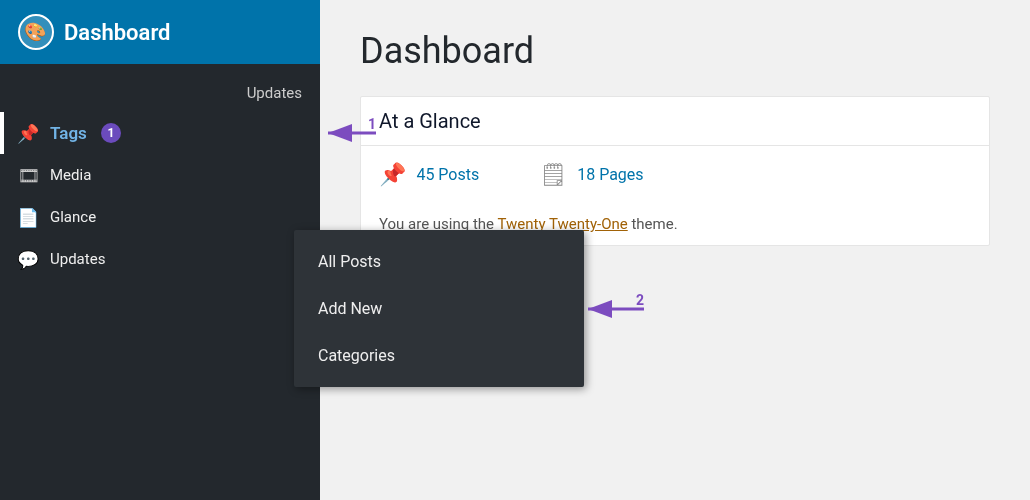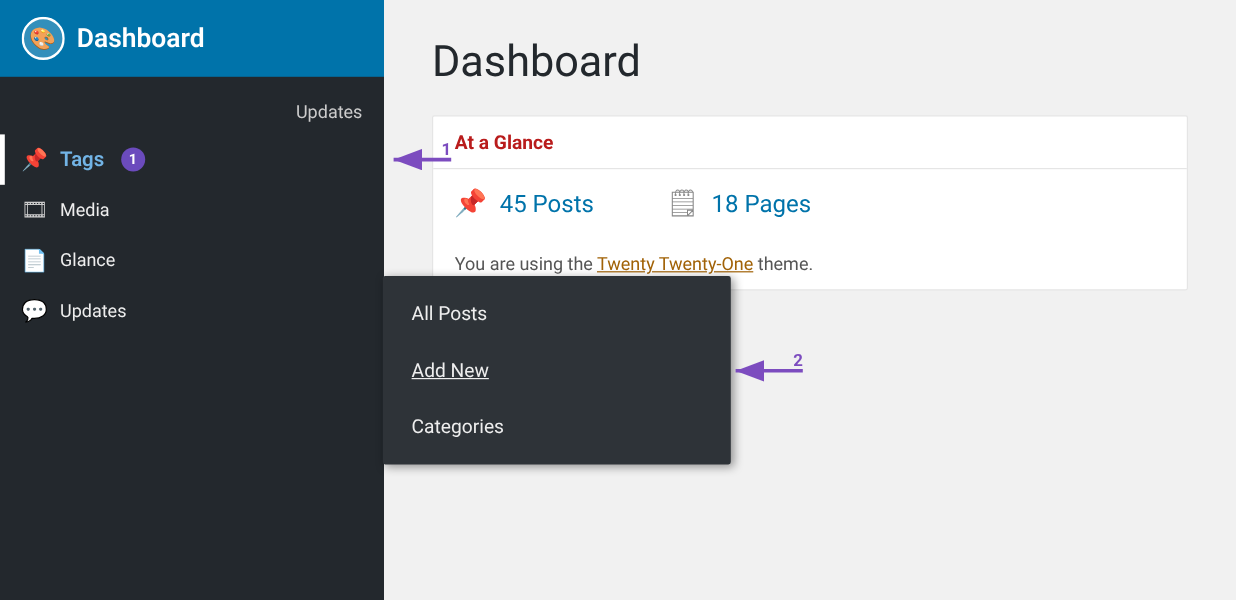--- a/index.html
+++ b/index.html
@@ -106,21 +106,21 @@
       font-weight: 700;
       display: flex;
       align-items: center;
       justify-content: center;
       margin-left: 4px;
     }
 
     
     .submenu {
       position: absolute;
-      left: 319px;
+      left: 294px;
       top: 230px;
       background: #2e3338;
       min-width: 290px;
       z-index: 100;
       border-radius: 2px;
       box-shadow: 2px 2px 8px rgba(0,0,0,0.4);
       padding: 8px 0;
     }
 
     .submenu-item {
@@ -155,23 +155,23 @@
 
     .widget {
       background: #fff;
       border: 1px solid #e5e5e5;
       border-radius: 2px;
     }
 
     .widget-header {
       padding: 12px 18px;
       border-bottom: 1px solid #e5e5e5;
-      font-size: 16px;
-      font-weight: 700;
-      color: #b91c1c;
+      font-size: 20px;
+      font-weight: 400;
+      color: #0f172a;
     }
 
     .widget-body {
       padding: 16px 18px;
       display: flex;
       gap: 60px;
       align-items: center;
     }
 
     .stat-item {
@@ -183,21 +183,21 @@
     }
 
     .stat-item .stat-icon {
       color: #888;
       font-size: 22px;
     }
 
     .stat-item a {
       color: #0073aa;
       text-decoration: none;
-      font-size: 20px;
+      font-size: 16px;
     }
 
     .widget-body-row2 {
       padding: 12px 18px;
       font-size: 15px;
       color: #555;
     }
 
     .widget-body-row2 a {
       color: #a16207;
@@ -259,21 +259,21 @@
     </div>
 
   </nav>
 
   <div class="submenu">
 
     <div class="submenu-item">
       <span>All Posts</span>
     </div>
 
-    <div class="submenu-item add-new" style="position:relative;text-decoration:underline;">
+    <div class="submenu-item add-new" style="position:relative;">
       <span>Add New</span>
 
       <svg style="position:absolute; right:-62px; top:50%; transform:translateY(-50%);" width="68" height="34">
         <defs>
           <marker id="arrowhead2" markerWidth="8" markerHeight="6" refX="8" refY="3" orient="auto">
             <polygon points="0 0, 8 3, 0 6" fill="#7c4cbf"></polygon>
           </marker>
         </defs>
         <line x1="66" y1="17" x2="10" y2="17" stroke="#7c4cbf" stroke-width="3" marker-end="url(#arrowhead2)"></line>
         <text x="66" y="13" text-anchor="end" font-size="14" fill="#7c4cbf" font-weight="bold">2</text>

